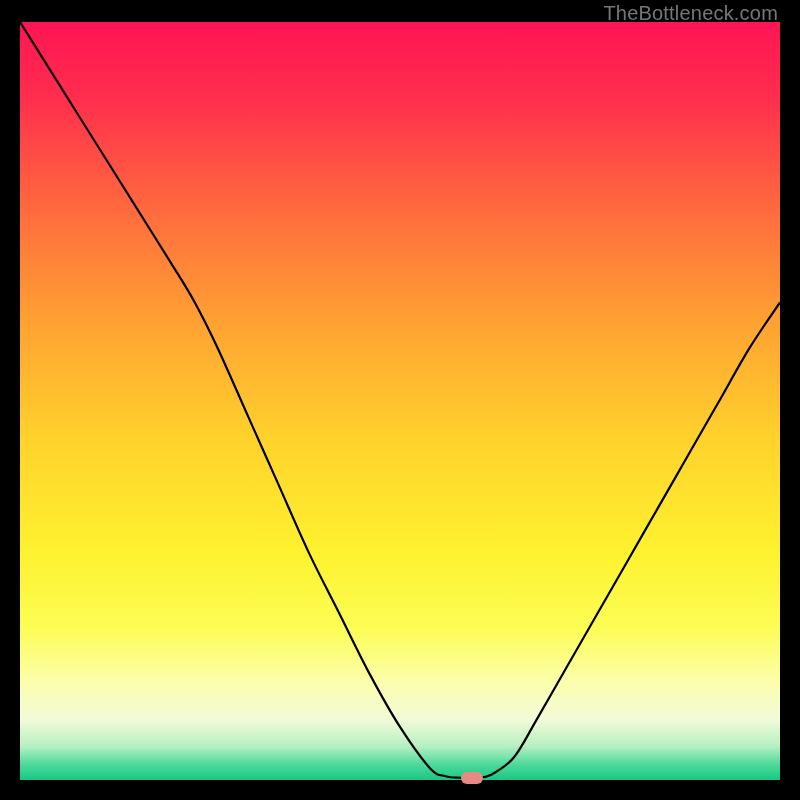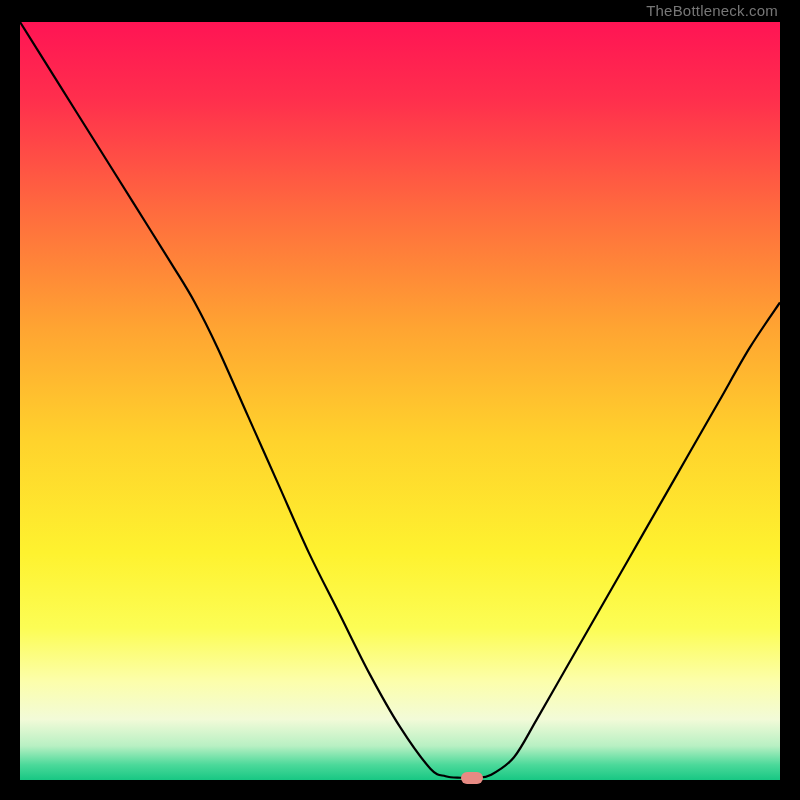--- a/index.html
+++ b/index.html
@@ -24,21 +24,21 @@
     left: 0;
     top: 0;
     width: 760px;
     height: 758px;
   }
   .attribution {
     position: absolute;
     top: 2px;
     right: 22px;
     color: #777;
-    font-size: 15px;
+    font-size: 20px;
     font-weight: 500;
     letter-spacing: 0.2px;
   }
   .marker {
     position: absolute;
     width: 22px;
     height: 12px;
     border-radius: 6px;
     background: #e78a83;
     transform: translate(-50%, -50%);

